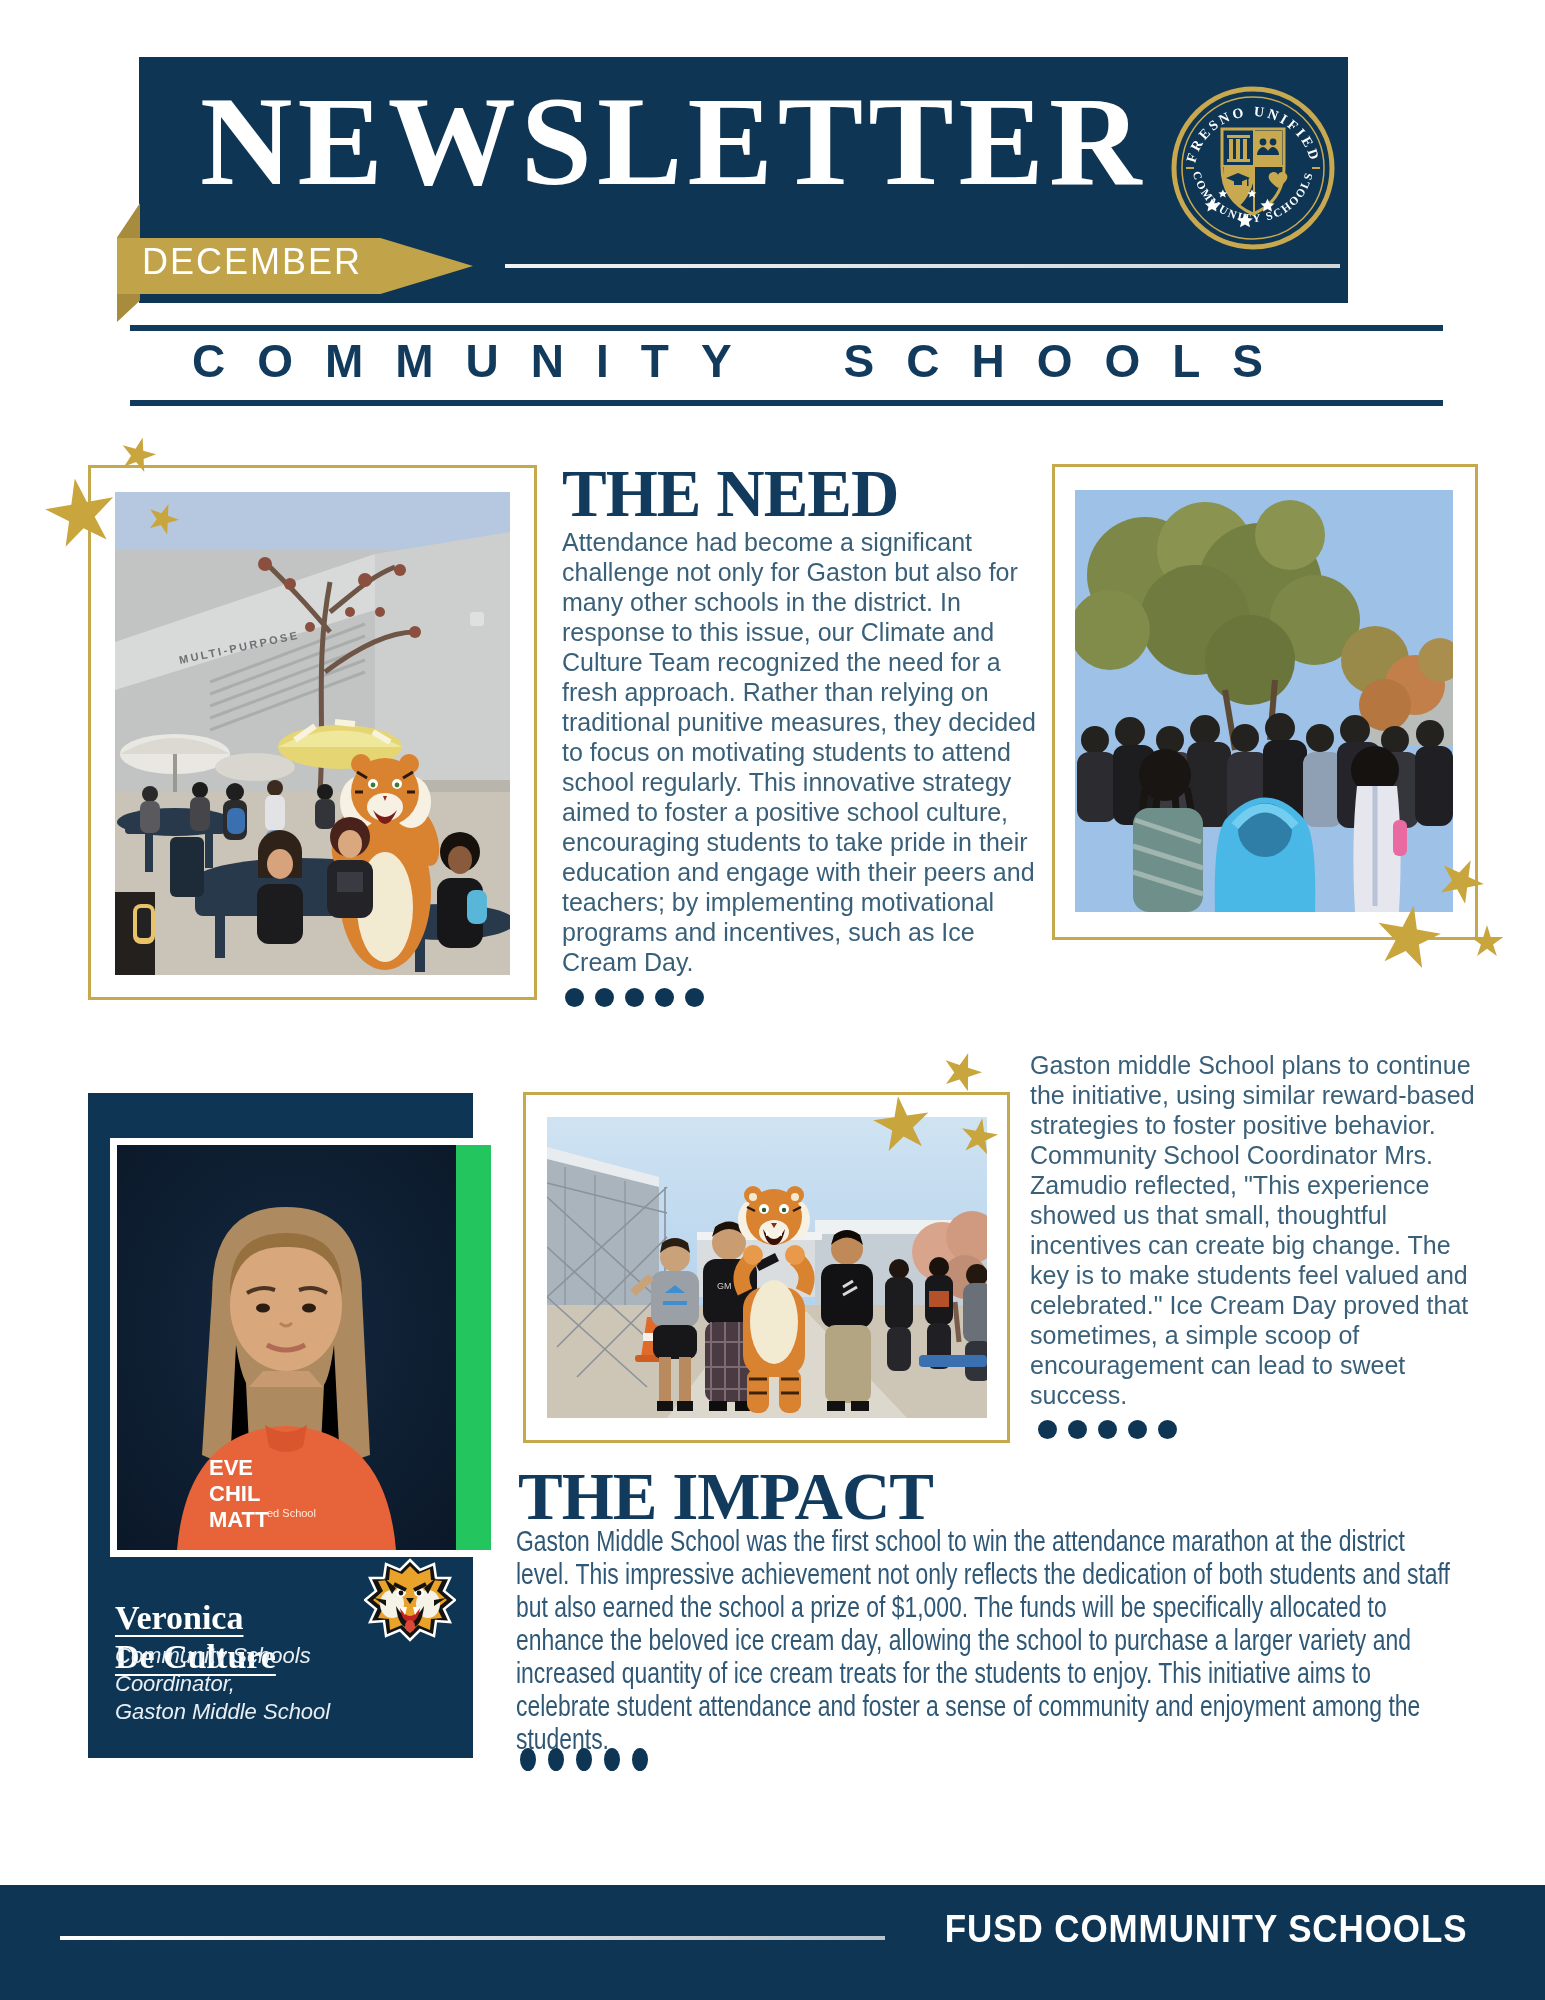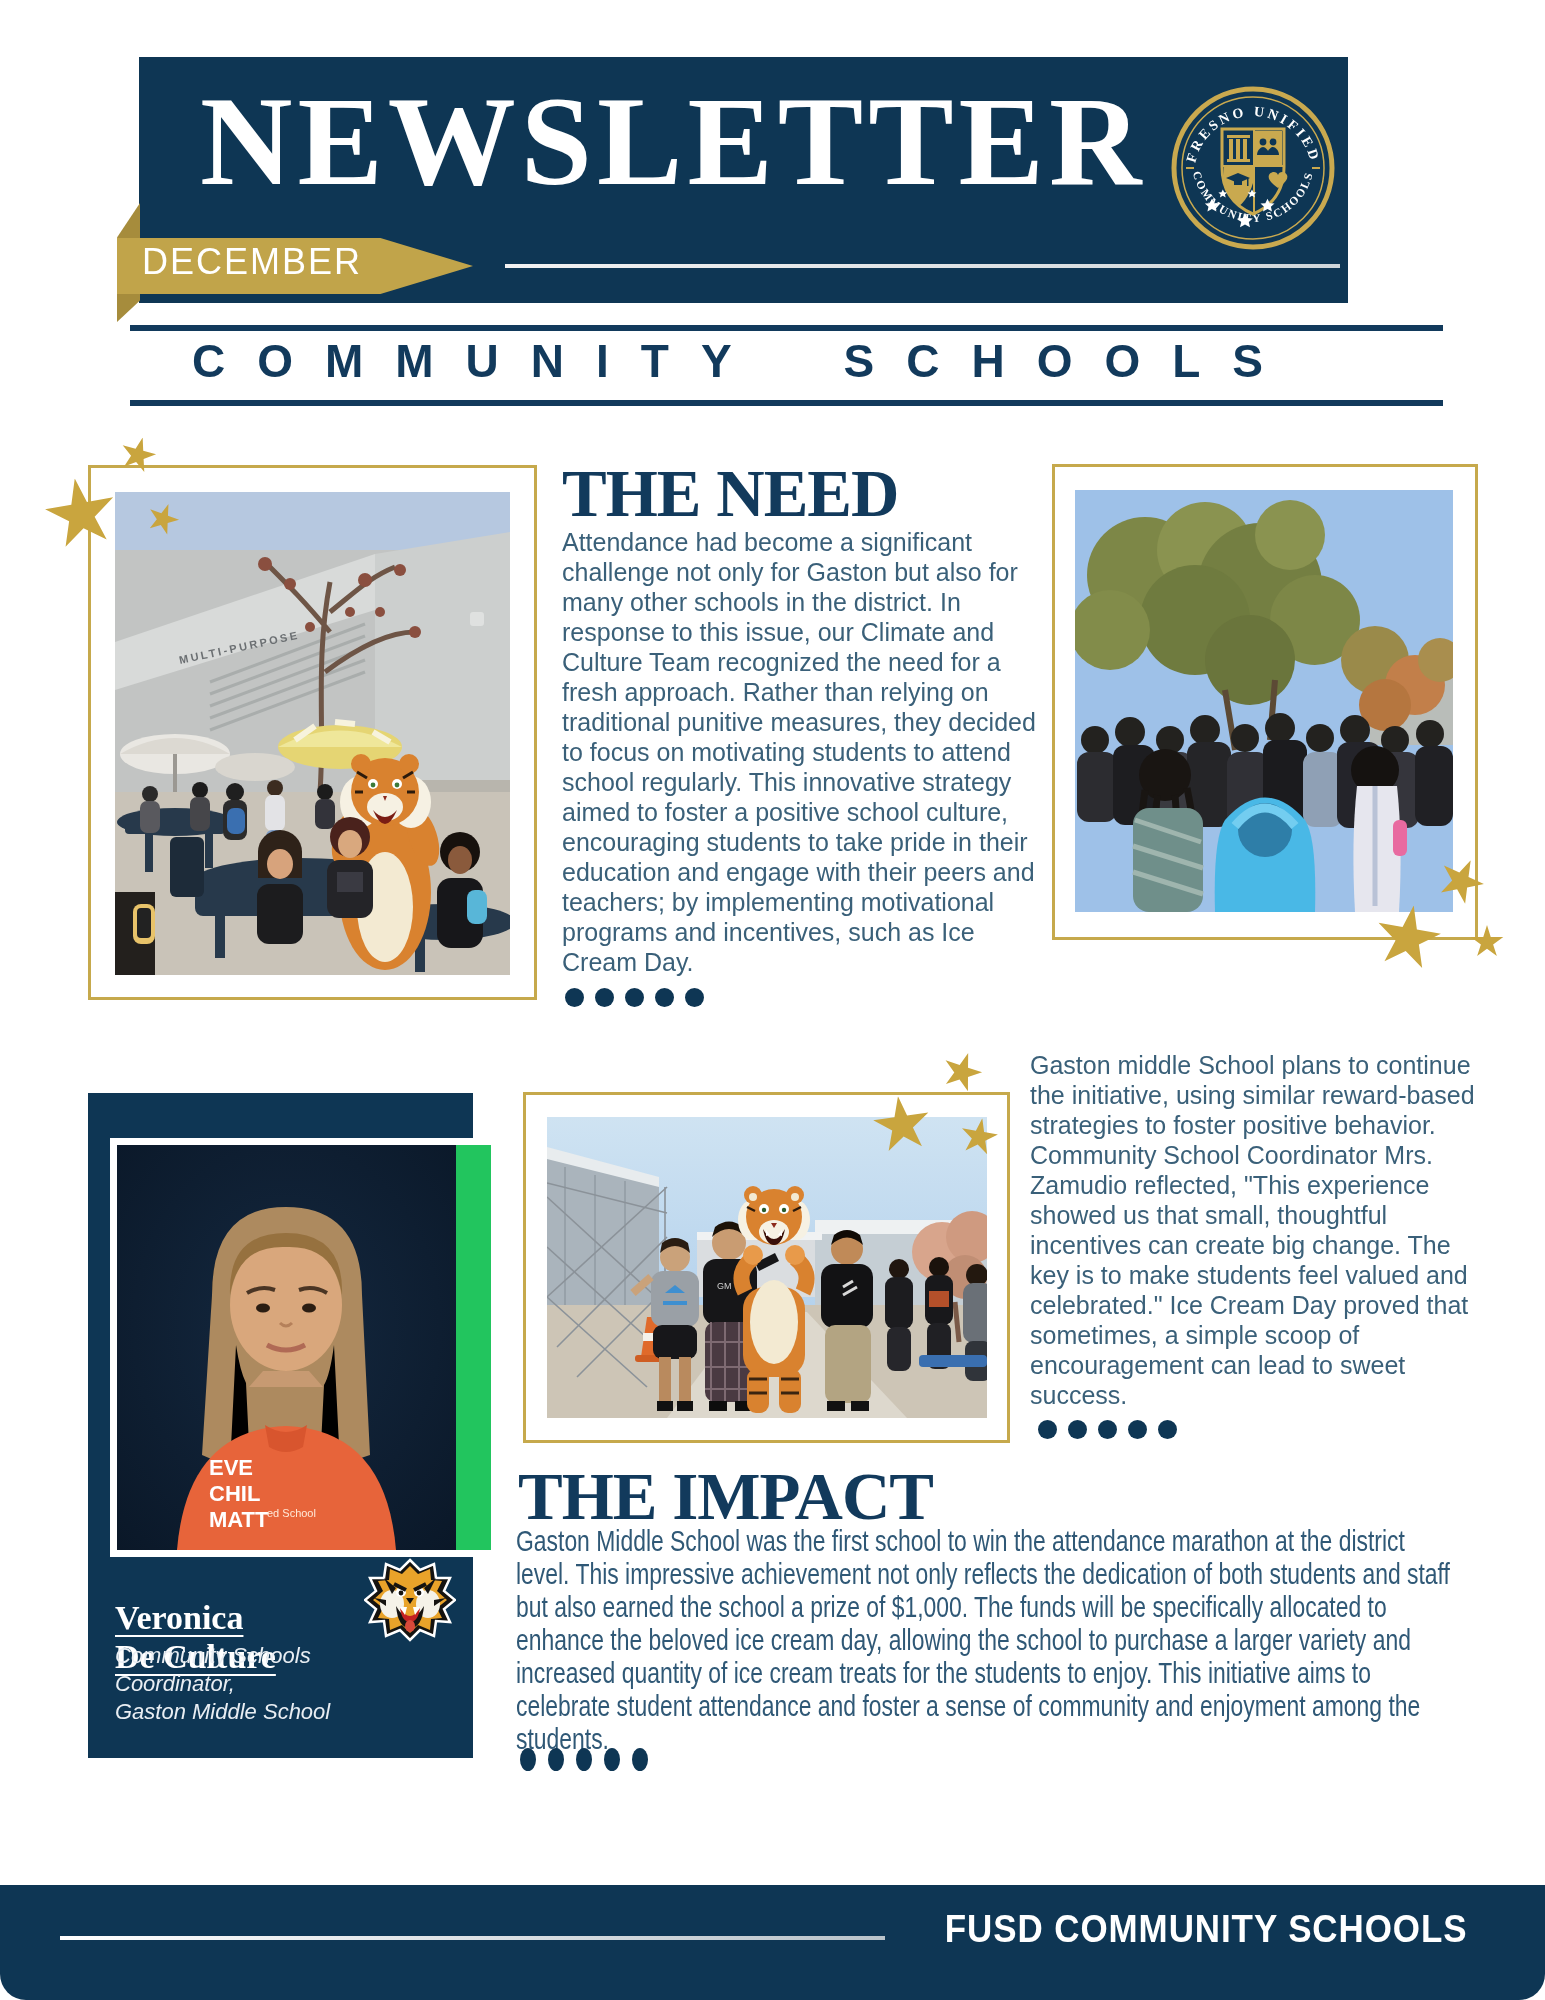--- a/index.html
+++ b/index.html
@@ -2,21 +2,21 @@
 <html style="--navy: #0e3654; --gold: #c1a44a; --gold-dark: #a68c3c; --frame-gold: #c6a94c; --star-gold: #c9a53e; --heading: #123a5c; --body-text: #3a6079; --impact-text: #2f5876;"><head>
 <meta charset="utf-8">
 <style>
   :root{
     --navy:#0e3654; --gold:#c1a44a; --gold-dark:#a68c3c; --frame-gold:#c6a94c;
     --star-gold:#c9a53e; --heading:#123a5c; --body-text:#3a6079; --impact-text:#2f5876;
   }
   *{margin:0;padding:0;box-sizing:border-box;}
   html,body{background:#ffffff;}
   .page{position:relative;width:1545px;height:2000px;background:#ffffff;overflow:hidden;
-        font-family:"Liberation Sans",sans-serif;border-radius:26px;}
+        font-family:"Liberation Sans",sans-serif;}
   .abs{position:absolute;}
 
   
   .header-box{left:139px;top:57px;width:1209px;height:246px;background:var(--navy);}
   .newsletter-title{left:200px;top:74px;width:960px;font-family:"Liberation Serif",serif;
     font-weight:bold;font-size:128px;line-height:1.05;color:#ffffff;letter-spacing:5px;white-space:nowrap;}
   .ribbon-fold{left:117px;top:203px;width:23px;height:119px;background:var(--gold-dark);
     clip-path:polygon(100% 0,100% 82%,0 100%,0 29%);}
   .ribbon-arrow{left:117px;top:238px;width:356px;height:56px;background:var(--gold);
     clip-path:polygon(0 0,74% 0,100% 50%,74% 100%,0 100%);}

